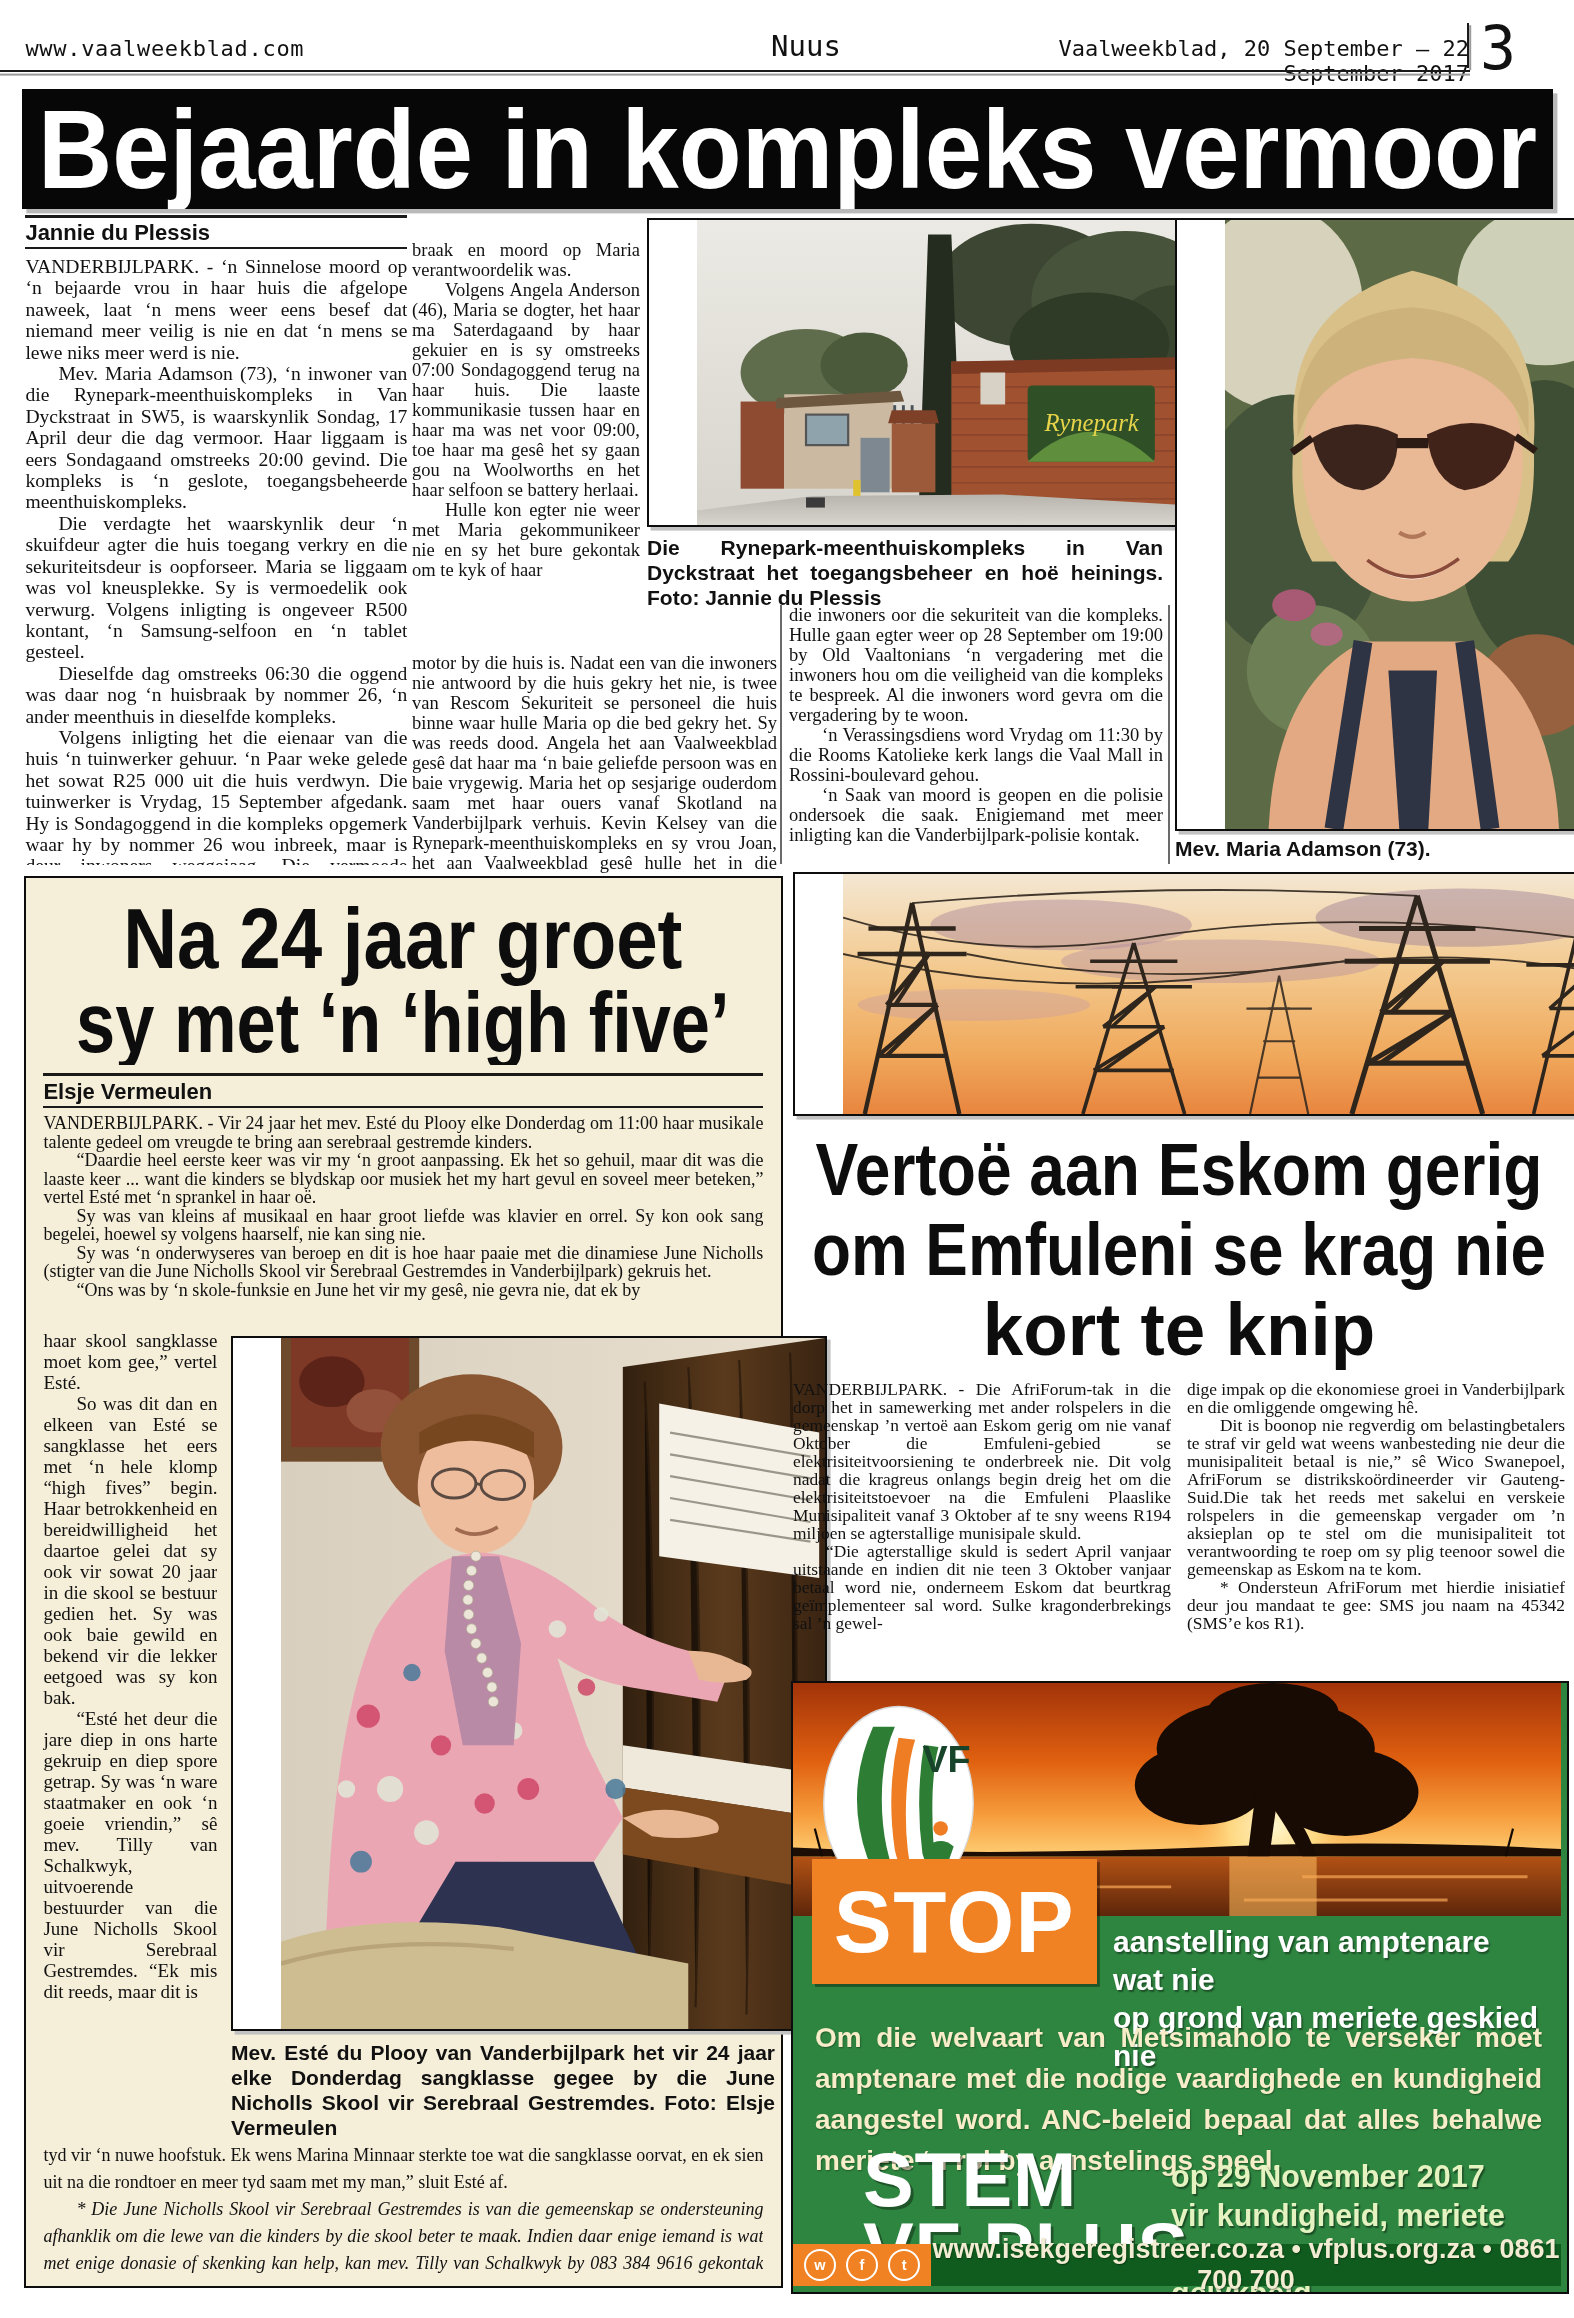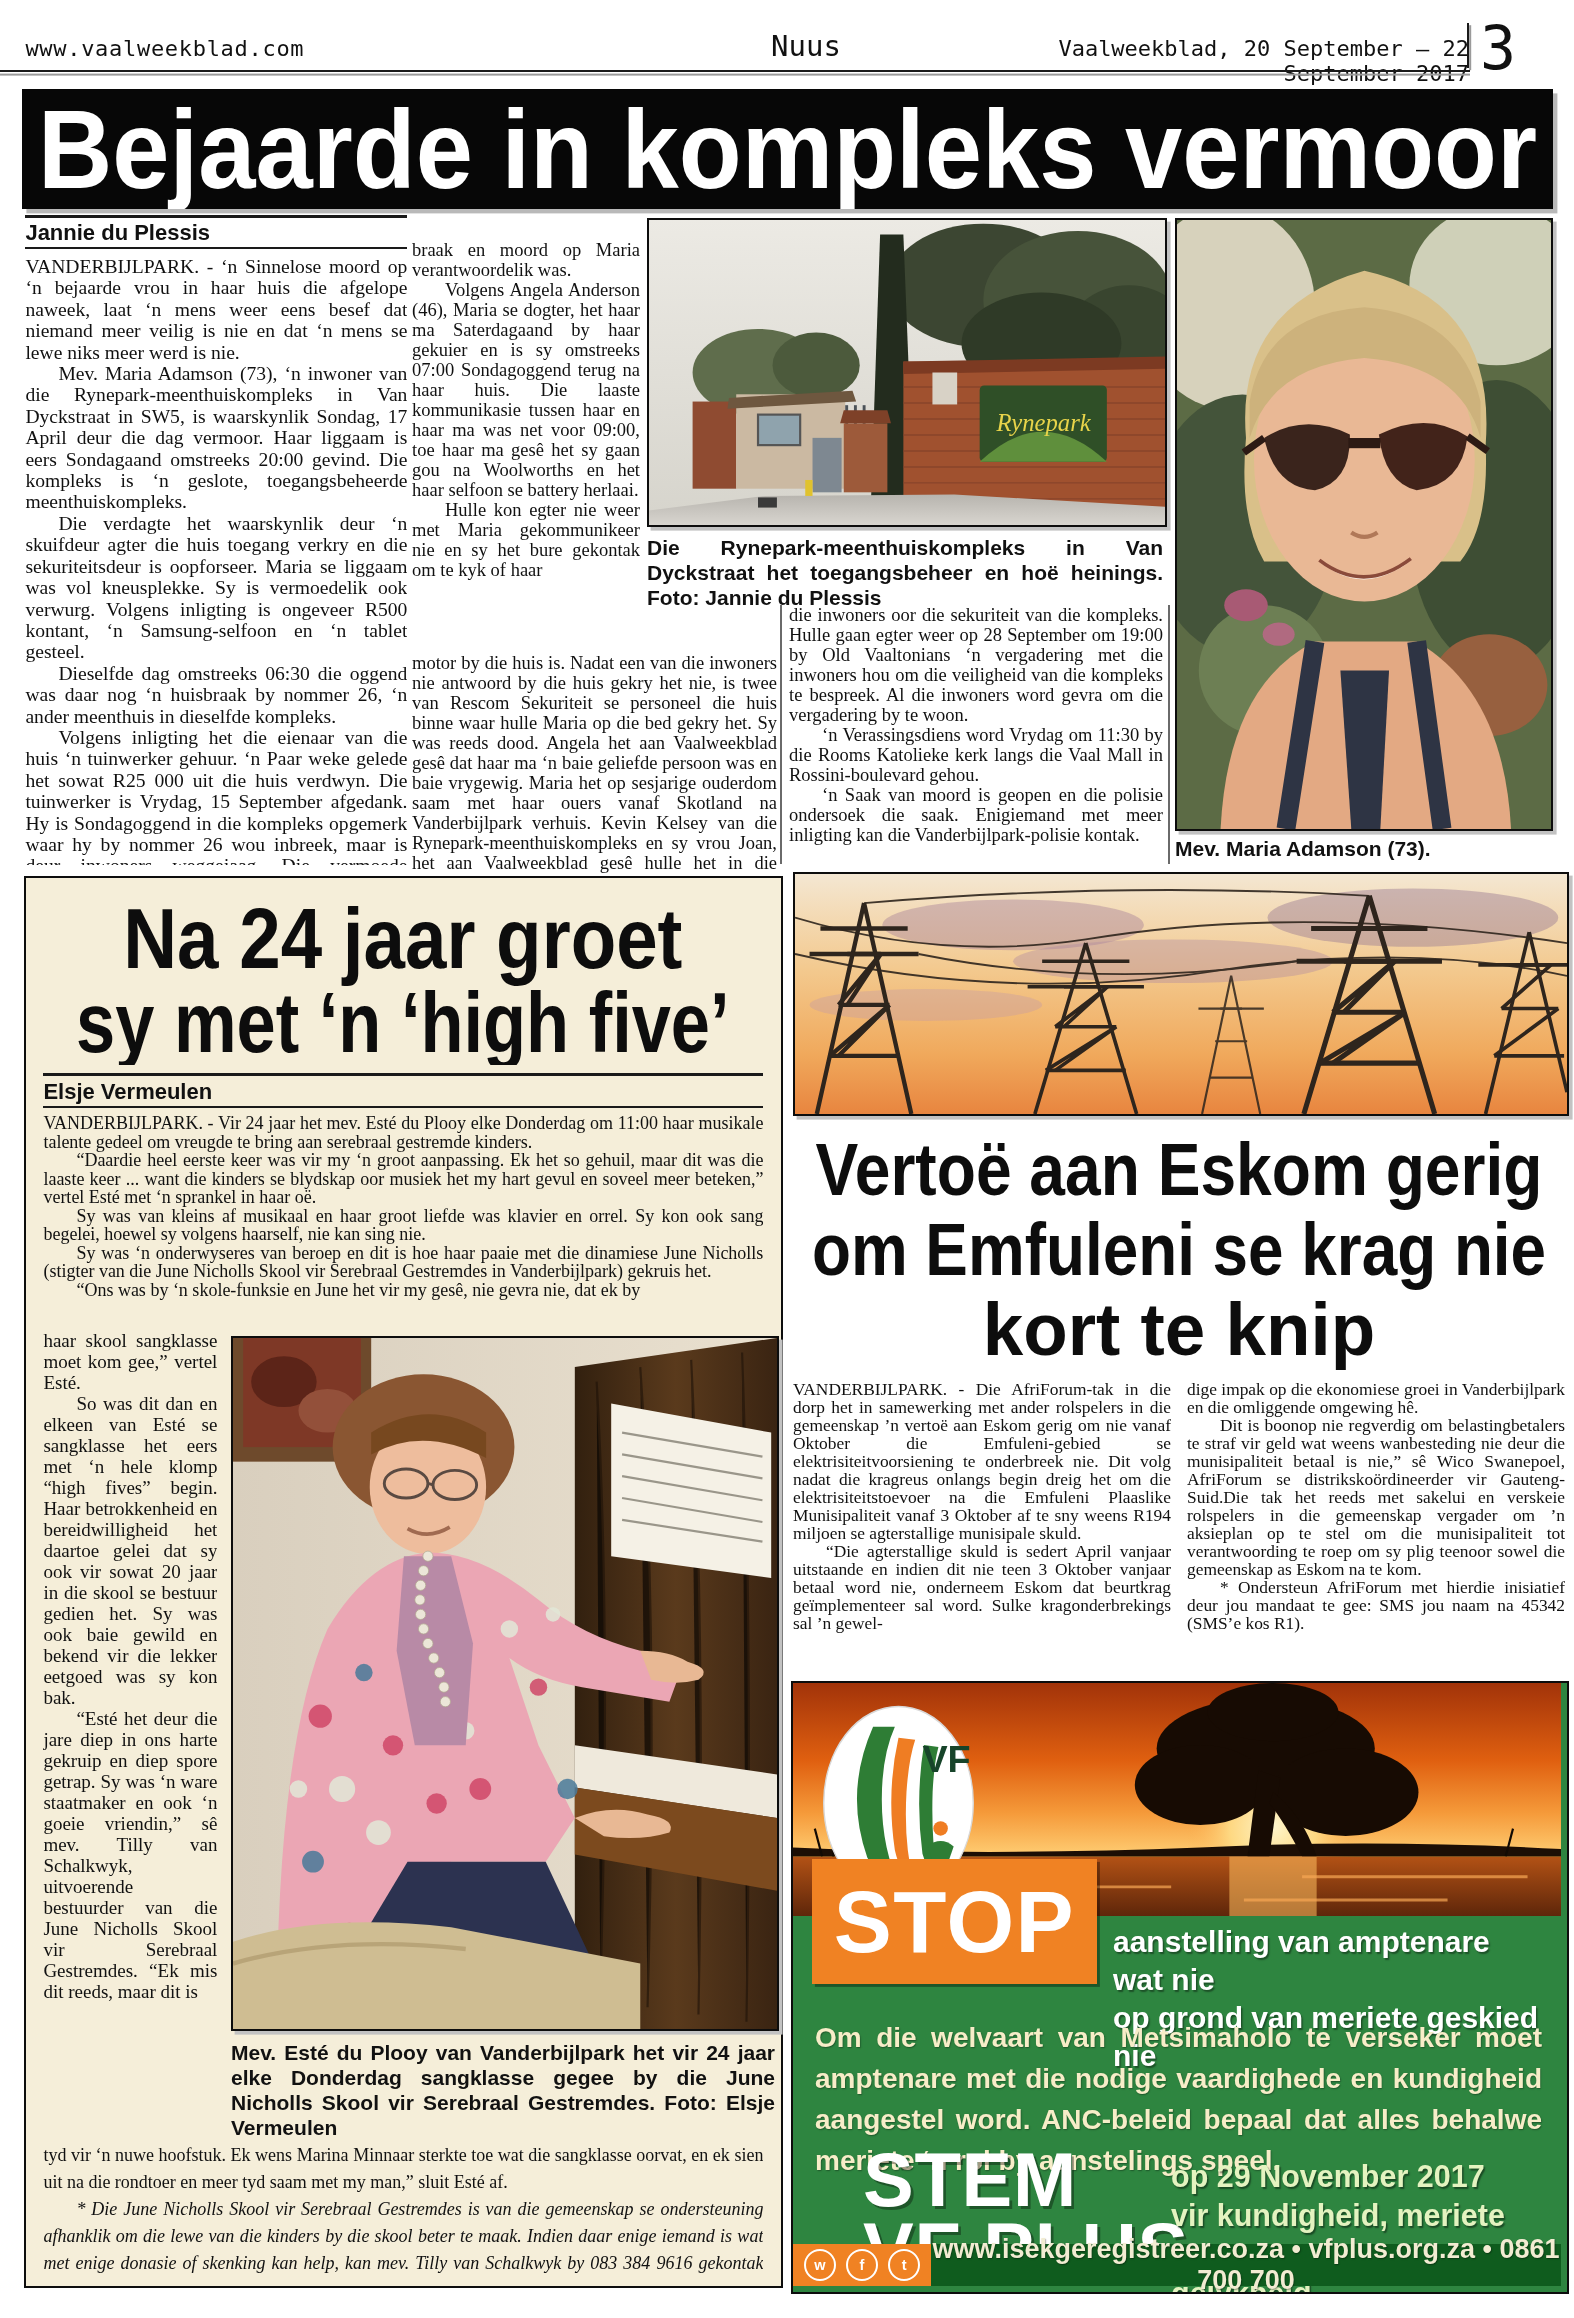--- a/index.html
+++ b/index.html
@@ -21,21 +21,21 @@
   .byline{font-family:"Liberation Sans",sans-serif;font-weight:bold;font-size:22px;}
   .rule{background:#1a1a1a;}
   
   .tcol p{margin:0;text-indent:33px;}
   .tcol p.first{text-indent:0;}
   .tcol{text-align:justify;overflow:hidden;}
   .c1{font-size:19.6px;line-height:21.4px;}
   .c2{font-size:18.5px;line-height:20px;}
   .c3{font-size:17.4px;line-height:18px;}
   .caption{font-family:"Liberation Sans",sans-serif;font-weight:bold;font-size:21px;line-height:25px;text-align:justify;}
-  .photo-frame{border:2.9px solid #0d0d0d;box-shadow:3.6px 3.6px 0 #c2c2c2;background:#fff;}
+  .photo-frame{border:2.9px solid #0d0d0d;box-shadow:3.6px 3.6px 0 #c2c2c2;background:#fff;padding-left:48px;}
   .photo-frame svg{display:block;width:100%;height:100%;}
   .vrule{width:1.5px;background:#6a6a6a;}
   
   .creambox{left:24px;top:876px;width:755px;height:1408px;background:#f5eed9;border:2.9px solid #0d0d0d;}
   .a2-headline svg{width:100%;height:100%;display:block;}
   .a2-headline text{font-family:"Liberation Sans",sans-serif;font-weight:bold;fill:#0d0d0d;font-size:118px;}
   .a2-intro{font-size:18px;line-height:18.5px;}
   .a2-left{font-size:19px;line-height:21px;}
   .a2-outro{font-size:18px;line-height:27px;}
   .italic{font-style:italic;}

